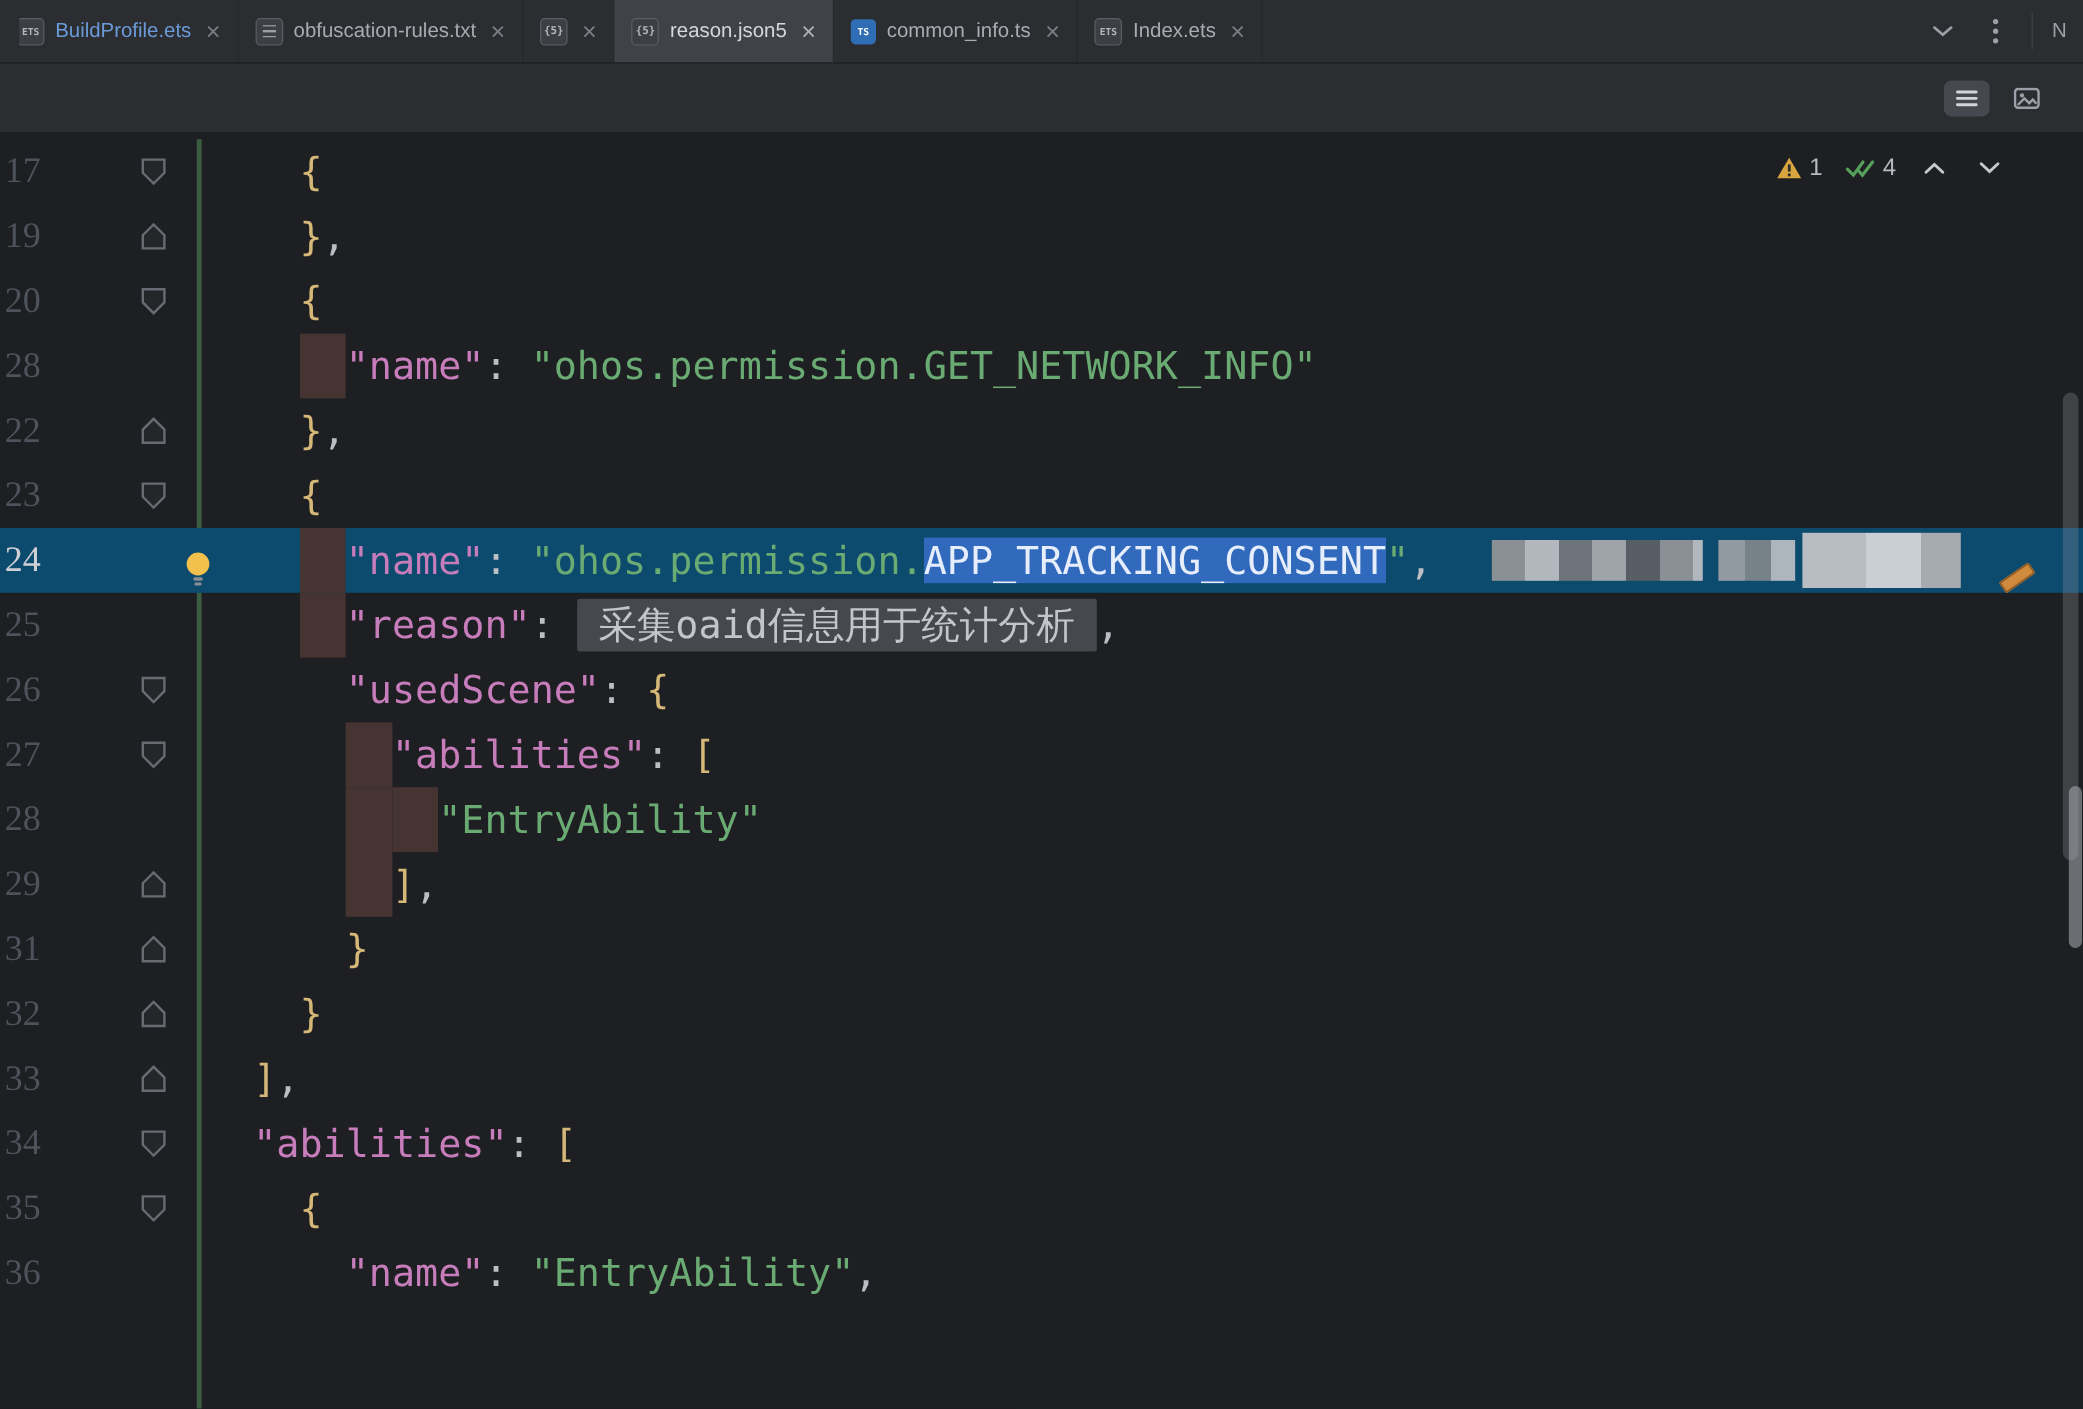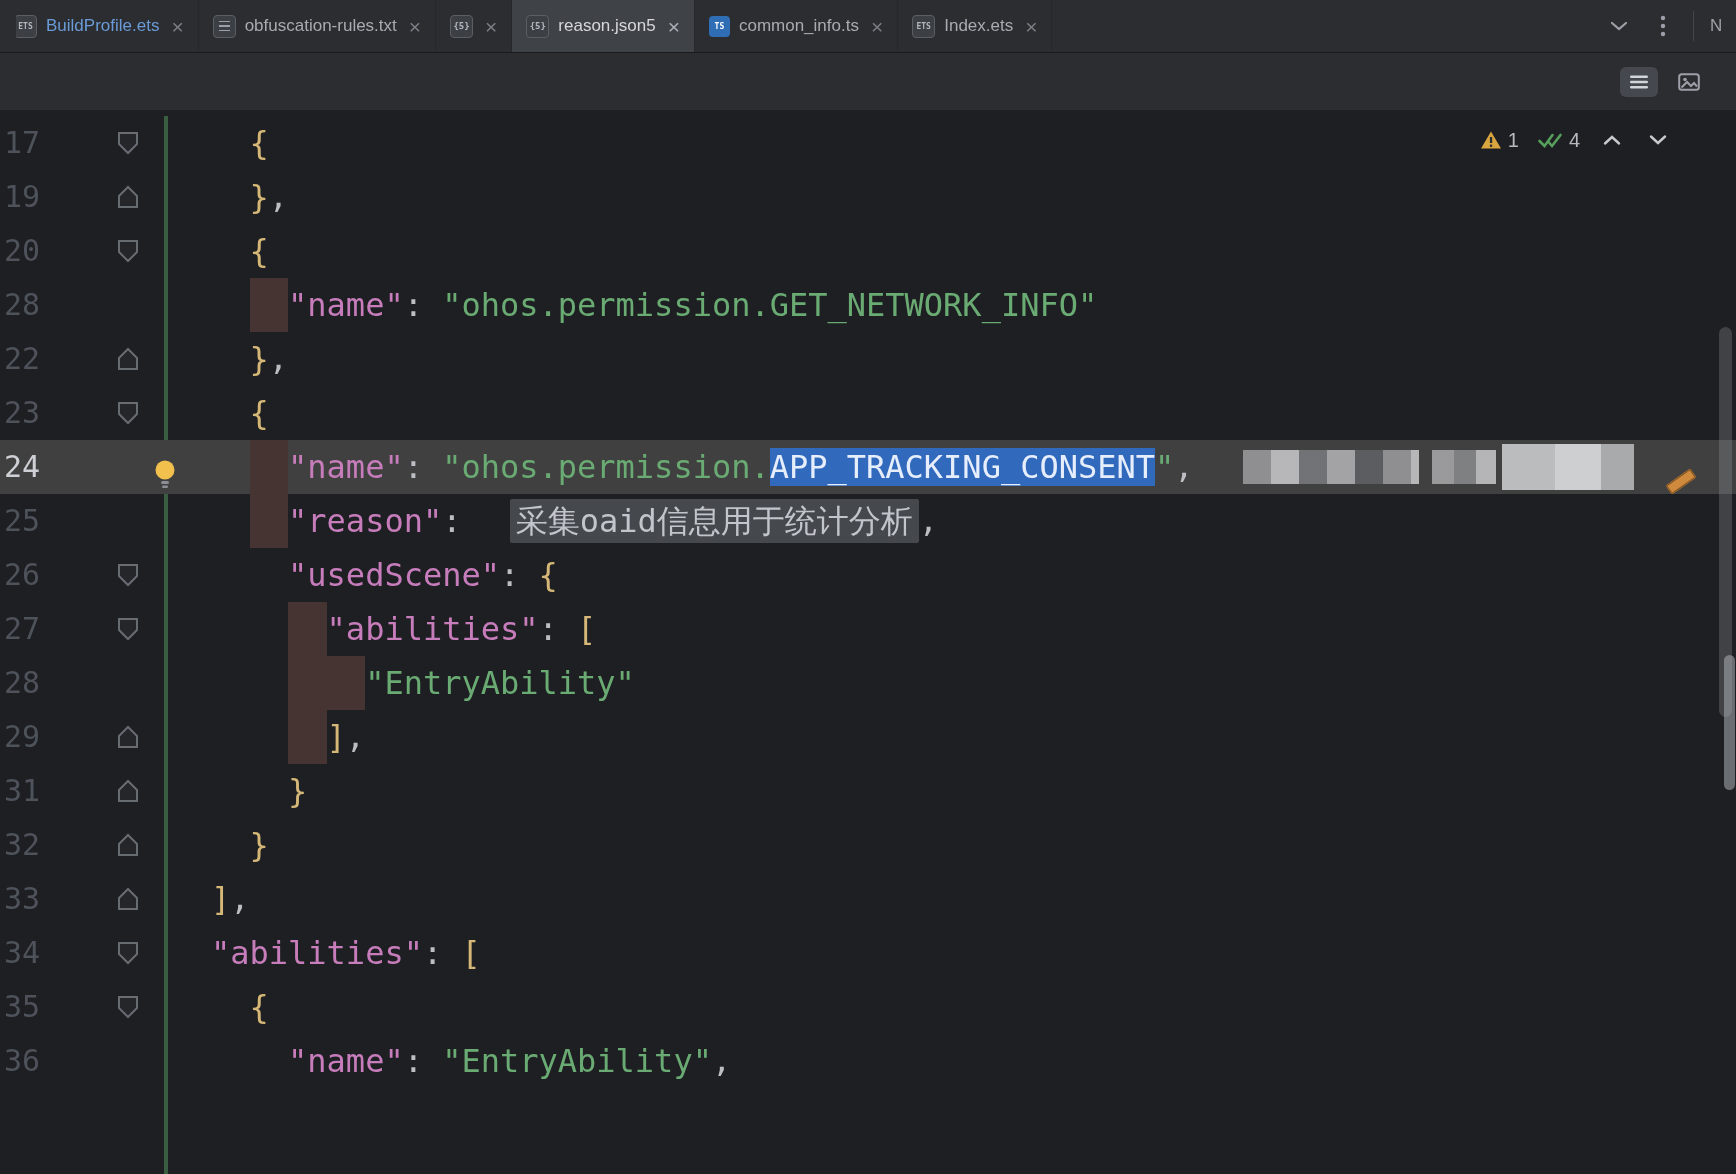--- a/index.html
+++ b/index.html
@@ -36,34 +36,34 @@
            justify-content:flex-end;gap:12px;padding-right:28px;border-bottom:1px solid #191a1d;}
   .tool-btn{width:38px;height:30px;border:none;border-radius:6px;background:transparent;
             display:flex;align-items:center;justify-content:center;cursor:pointer;}
   .tool-btn.selected{background:#45484e;}
 
   
   .editor{position:absolute;top:110px;left:0;right:0;bottom:0;background:#1e1f22;overflow:hidden;}
   #code-lines{padding-top:6px;position:relative;}
   .row{position:relative;height:54px;line-height:54px;white-space:pre;
        font:32px/54px "DejaVu Sans Mono",monospace;}
-  .row.caret{background:#404040;}
+  .row.caret{background:#0c4a6e;}
   .ln{display:inline-block;width:70px;padding-left:4px;box-sizing:border-box;
-      color:#4d525b;font-size:30px;vertical-align:top;}
+      color:#4d525b;font-size:30px;vertical-align:top;font-family:Liberation Serif, serif;}
   .row.caret .ln{color:#ced0d6;}
   .fold{display:inline-block;width:44px;margin-left:36px;text-align:center;vertical-align:top;}
   .fold svg{vertical-align:middle;margin-top:-4px;}
   .code{position:absolute;left:211px;top:0;right:0;z-index:2;}
   .imark{position:absolute;top:0;bottom:0;background:#453431;z-index:1;}
   .tok-key{color:#c77dbb;}
   .tok-string{color:#6aab73;}
   .tok-brace{color:#d5b778;}
   .tok-punct{color:#bcbec4;}
   .tok-selected{background:#3169bd;color:#e6eefc;}
-  .tok-hint{background:#45484d;color:#c2c5cb;padding:3px 6px;border-radius:2px;margin-left:29px;}
+  .tok-hint{background:#45484d;color:#c2c5cb;padding:3px 18px;border-radius:2px;}
   .bulb{position:absolute;left:152px;top:12px;z-index:3;}
 
   .cen{position:absolute;top:10px;height:34px;z-index:4;}
   .cen-a{left:1243px;width:176px;opacity:.9;
      background:repeating-linear-gradient(90deg,#98989a 0 28px,#c4c4c6 28px 56px,#77787b 56px 84px,#aeaeb0 84px 112px,#5f6063 112px 140px);}
   .cen-b{left:1432px;width:64px;opacity:.85;
      background:repeating-linear-gradient(90deg,#a9a9ab 0 22px,#8a8b8d 22px 44px,#c9c9cb 44px 64px);}
   .cen-c{left:1502px;width:132px;top:4px;height:46px;opacity:.92;
      background:linear-gradient(90deg,#c6c7c9 0 40%,#dadbdd 40% 75%,#b2b3b5 75% 100%);}
   .sticker{position:absolute;left:1666px;top:36px;width:30px;height:11px;background:#d08a3e;

